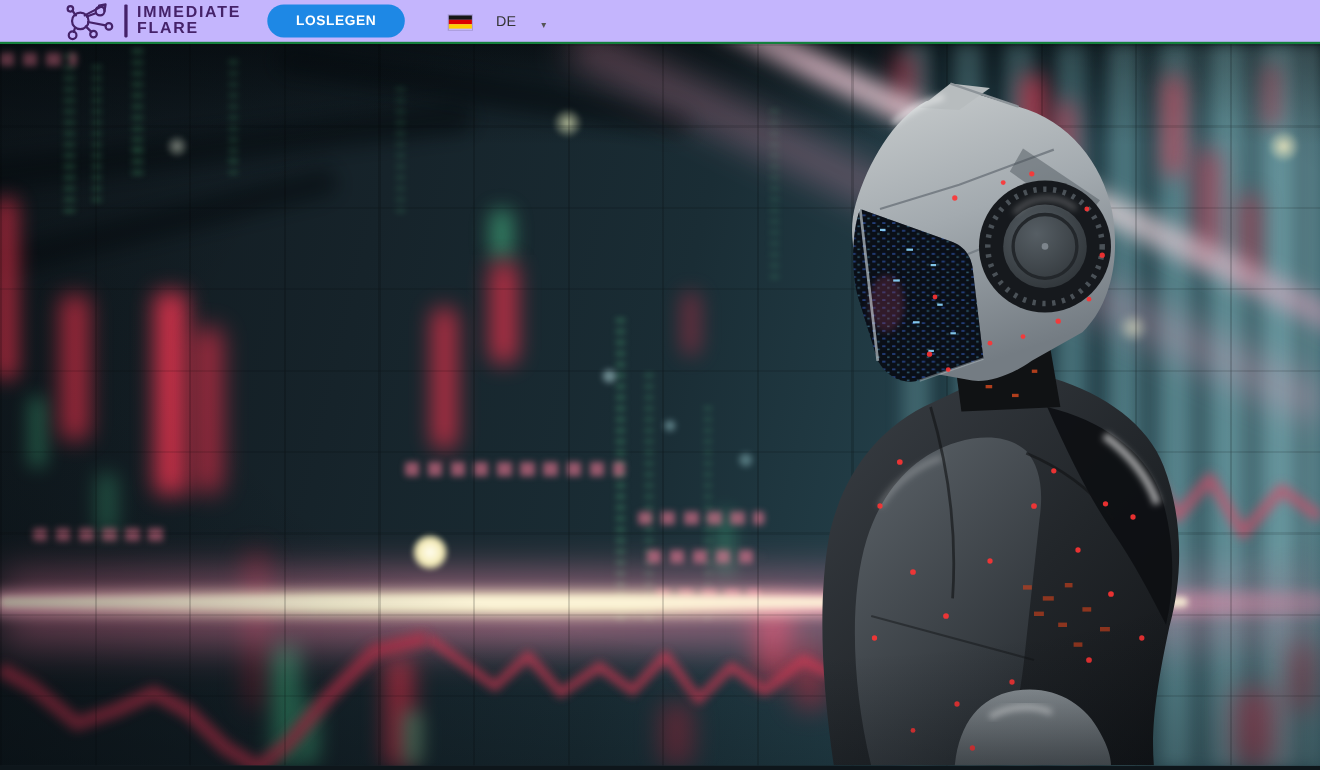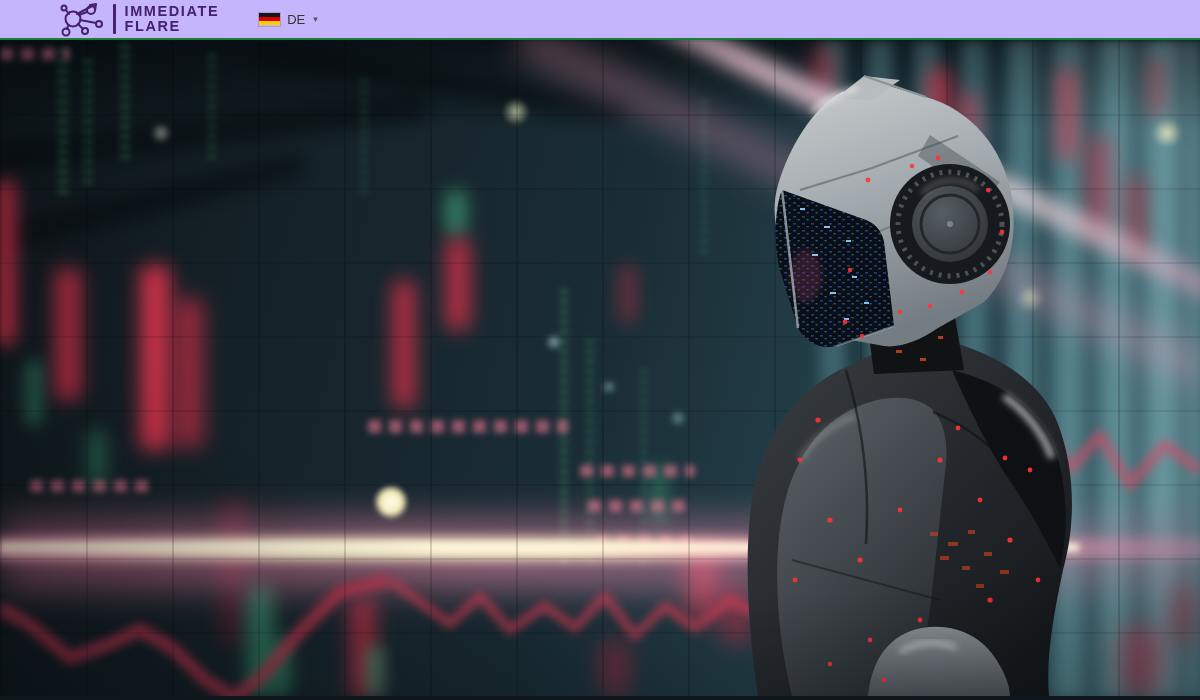--- a/index.html
+++ b/index.html
@@ -11,21 +11,21 @@
     display:flex; align-items:center; padding:0 0 0 58px; border-bottom:2px solid #15803d; z-index:50; }
   .logo { display:flex; align-items:center; gap:9px; }
   .logo-sep { width:2.5px; height:30px; background:#452269; border-radius:1px; }
   .logo-text { display:flex; flex-direction:column; line-height:1.05; }
   .logo-text span { color:#452269; font-weight:bold; font-size:14.5px; letter-spacing:1.6px; }
   .nav { margin-left:auto; display:flex; align-items:center; gap:44px; }
   .nav-item { color:#4a4a4a; font-size:12.5px; letter-spacing:.4px; cursor:pointer; white-space:nowrap; }
   .login { display:flex; align-items:center; gap:7px; cursor:pointer; }
   .cta { margin-left:24px; background:#1e88e5; color:#fff; font-weight:bold; font-size:12.5px;
     letter-spacing:.5px; border:none; border-radius:16px; padding:8px 26px; cursor:pointer; }
-  .lang { margin-left:40px; margin-right:82px; display:flex; align-items:center; gap:7px; cursor:pointer; }
+  .lang { margin-left:40px; margin-right:82px; display:flex; align-items:flex-end; gap:22px; cursor:pointer; }
   .flag { width:21px; height:13px; display:flex; flex-direction:column; box-shadow:0 0 0 1px rgba(0,0,0,.15); }
   .flag div { flex:1; }
   .lang-code { font-size:13px; color:#333; }
   .caret { font-size:9px; color:#555; margin-left:1px; }
 
   
   .hero { position:relative; width:1200px; height:656px; overflow:hidden;
     background:
       linear-gradient(180deg, rgba(8,14,18,.85) 0%, rgba(8,14,18,0) 14%),
       linear-gradient(103deg, #10181d 0%, #16232a 28%, #1a2d35 50%, #24414b 70%, #355963 86%, #416b76 100%);
@@ -73,20 +73,21 @@
       </g>
     </svg>
     <div class="logo-sep"></div>
     <div class="logo-text">
       <span>IMMEDIATE</span>
       <span>FLARE</span>
     </div>
   </div>
 
 
+  <button class="cta">LOSLEGEN</button>
 
   <div class="lang">
     <div class="flag">
       <div style="background:#161616;"></div>
       <div style="background:#dd0000;"></div>
       <div style="background:#ffce00;"></div>
     </div>
     <span class="lang-code">DE</span>
     <span class="caret">▾</span>
   </div>

